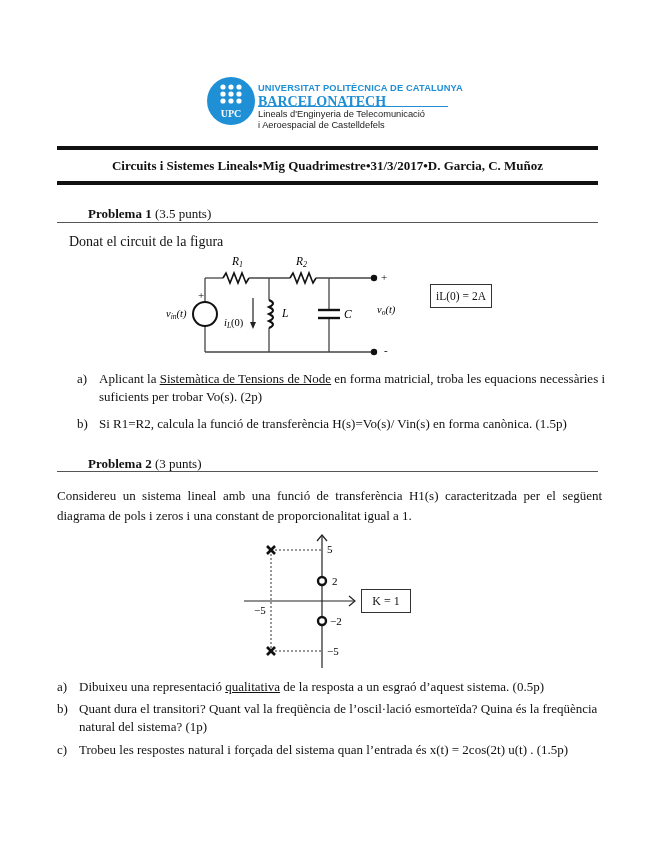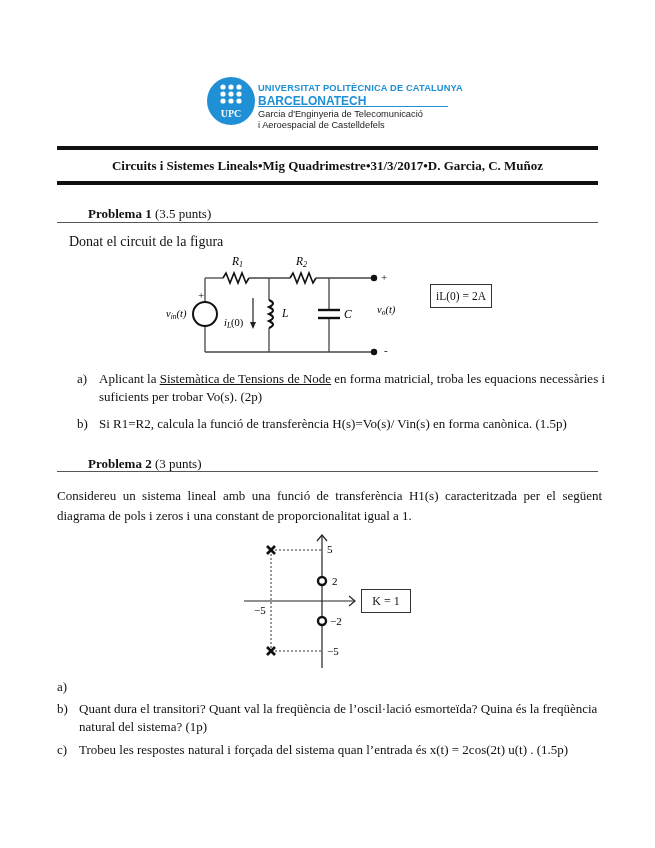--- a/index.html
+++ b/index.html
@@ -1,21 +1,21 @@
 <!DOCTYPE html>
 <html><head>
 <meta charset="utf-8">
 <style>
   html, body { margin:0; padding:0; background:#ffffff; }
   body { width:655px; height:848px; position:relative; overflow:hidden;
          font-family:"Liberation Serif", "DejaVu Serif", serif; color:#111; }
   .abs { position:absolute; }
   
   .logo-text1 { left:258px; top:83px; font-family:"Liberation Sans", sans-serif; font-weight:bold; font-size:9.3px; color:#1f8fd6; letter-spacing:0.15px; white-space:nowrap; }
-  .logo-text2 { left:258px; top:94px; font-family:Liberation Sans, sans-serif; font-weight:bold; font-size:12px; color:#1f8fd6; white-space:nowrap; }
+  .logo-text2 { left:258px; top:94px; font-family:Liberation Serif, serif; font-weight:bold; font-size:14px; color:#1f8fd6; white-space:nowrap; }
   .logo-line { left:258px; top:106px; width:190px; height:1px; background:#1f8fd6; }
   .logo-text3 { left:258px; top:109px; font-family:"Liberation Sans", sans-serif; font-size:9.3px; color:#222; white-space:nowrap; }
   .logo-text4 { left:258px; top:120px; font-family:"Liberation Sans", sans-serif; font-size:9.3px; color:#222; white-space:nowrap; }
   
   .rule-thick { left:57px; width:541px; height:4px; background:#111; }
   .header-band { left:57px; top:156px; width:541px; height:20px; display:flex; justify-content:center; align-items:center; font-weight:bold; font-size:13px; white-space:nowrap; }
   .bullet { font-weight:bold; }
   .rule-thin { left:57px; width:541px; height:1px; background:#555; }
   .prob-title { font-size:13px; white-space:nowrap; }
   .prob-title b { font-weight:bold;margin-left:31px; }
@@ -43,21 +43,21 @@
       <circle cx="16" cy="24" r="2.6"></circle>
         <circle cx="24" cy="24" r="2.6"></circle>
         <circle cx="32" cy="24" r="2.6"></circle>
     </g>
     <text x="24" y="40" text-anchor="middle" fill="#fff" font-family="Liberation Sans, sans-serif" font-weight="bold" font-size="10">UPC</text>
   </svg>
 </div>
 <div class="abs logo-text1">UNIVERSITAT POLITÈCNICA DE CATALUNYA</div>
 <div class="abs logo-text2">BARCELONATECH</div>
 <div class="abs logo-line"></div>
-<div class="abs logo-text3">Garcia d'Enginyeria de Telecomunicació</div>
+<div class="abs logo-text3">Lineals d'Enginyeria de Telecomunicació</div>
 <div class="abs logo-text4">i Aeroespacial de Castelldefels</div>
 
 <div class="abs rule-thick" style="top:146px;"></div>
 <div class="abs header-band" style="padding:0 9px;box-sizing:border-box;">
   <span>Circuits i Sistemes Lineals</span>
   <span class="bullet">•</span>
   <span>Mig Quadrimestre</span>
   <span class="bullet">•</span>
   <span>31/3/2017</span>
   <span class="bullet">•</span>
@@ -167,20 +167,21 @@
     <text x="97" y="125" font-size="11">−5</text>
     <text x="24" y="84" font-size="11">−5</text>
   </svg>
 </div>
 <div class="abs box" style="left:361px;top:589px;width:48px;height:22px;">
   <span style="font-size:12px;">K = 1</span>
 </div>
 
 <div class="abs item" style="left:57px;top:678px;width:560px;height:18px;">
   <span class="lbl">a)</span>
+  <span class="txt" style="white-space:nowrap;"><span>Dibuixeu una representació </span><u>qualitativa</u><span> de la resposta a un esgraó d’aquest sistema. (0.5p)</span></span>
 </div>
 <div class="abs item" style="left:57px;top:700px;width:560px;height:36px;">
   <span class="lbl">b)</span>
   <span class="txt" style="white-space:nowrap;">Quant dura el transitori? Quant val la freqüència de l’oscil·lació esmorteïda? Quina és la freqüència</span>
   <span class="txt" style="top:18px;white-space:nowrap;">natural del sistema? (1p)</span>
 </div>
 <div class="abs item" style="left:57px;top:741px;width:560px;height:18px;">
   <span class="lbl">c)</span>
   <span class="txt" style="white-space:nowrap;">Trobeu les respostes natural i forçada del sistema quan l’entrada és x(t) = 2cos(2t) u(t) . (1.5p)</span>
 </div>

